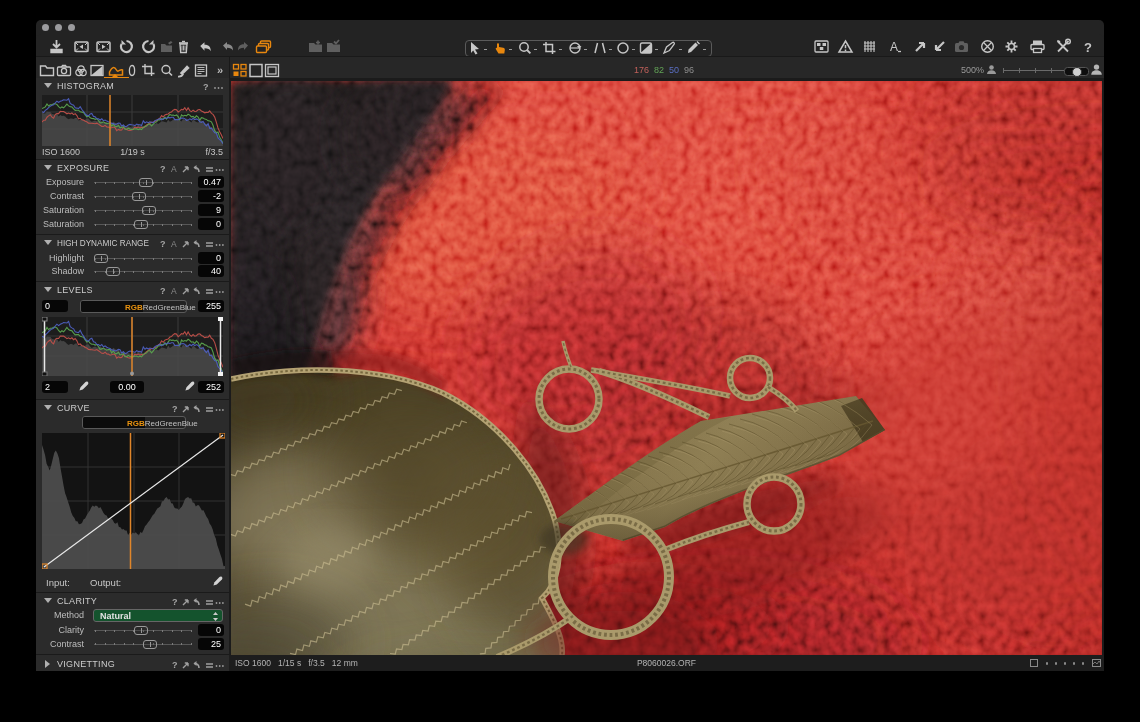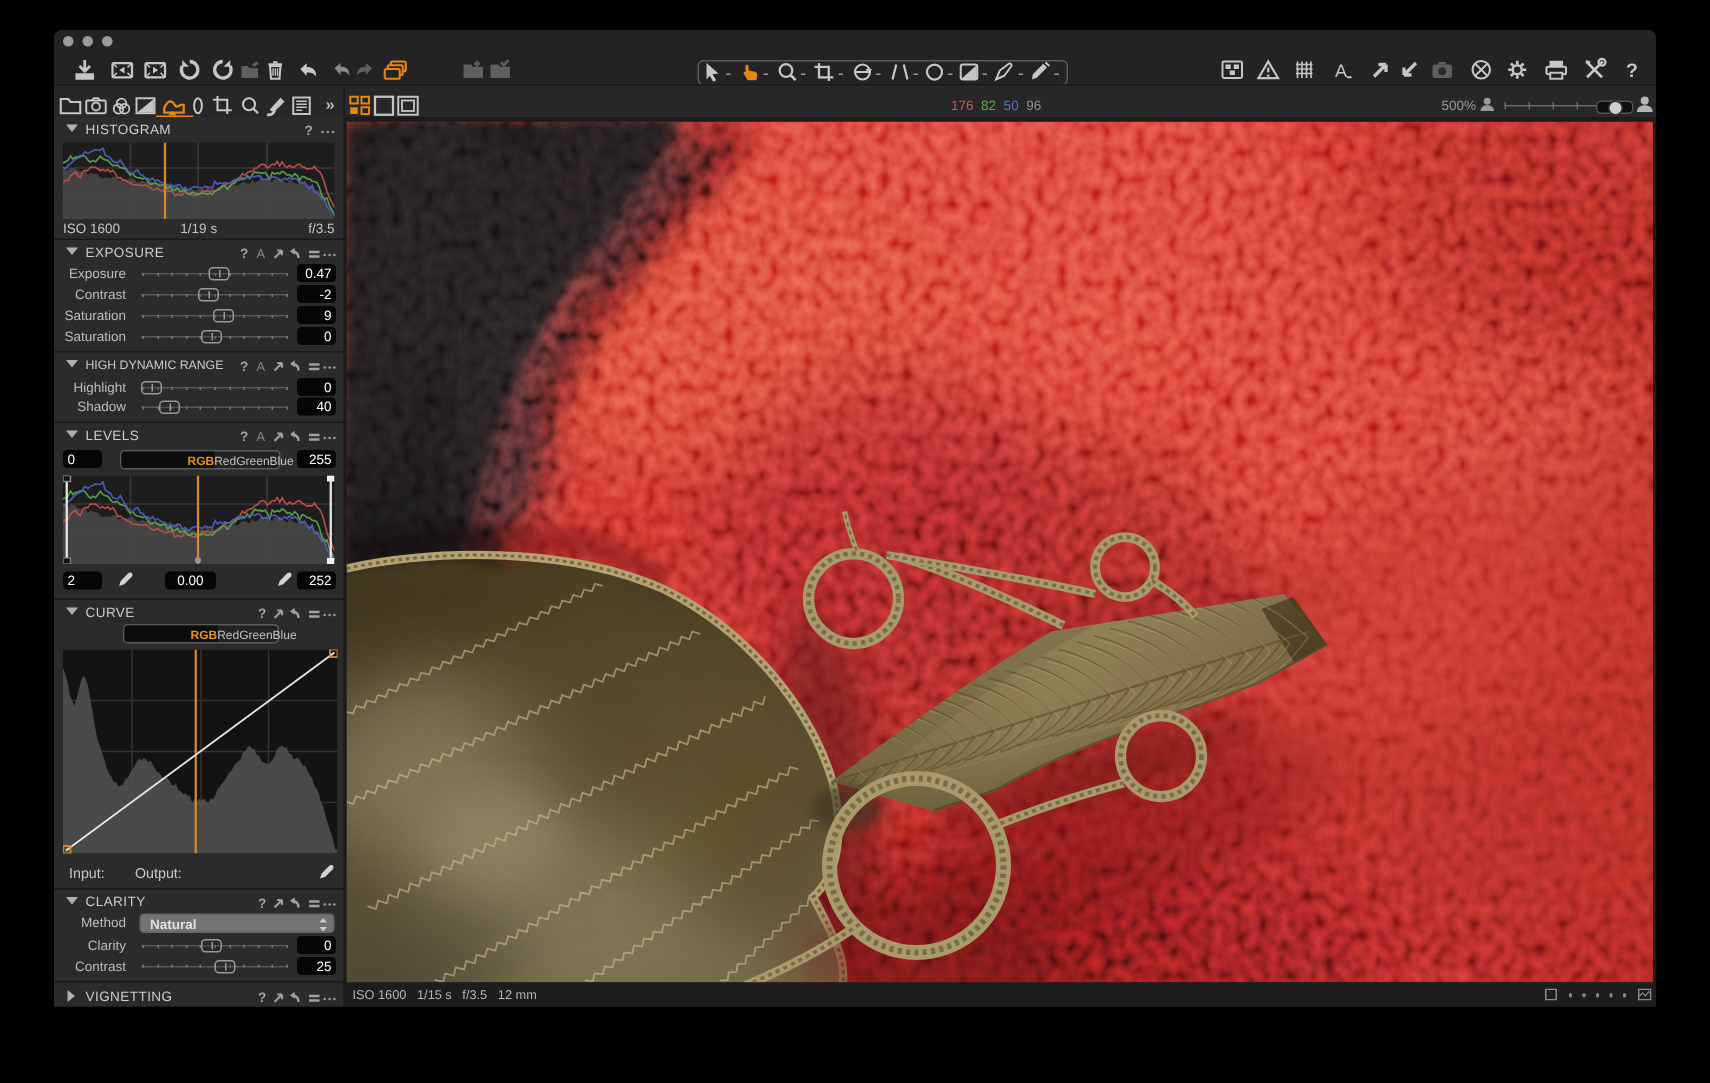--- a/index.html
+++ b/index.html
@@ -536,21 +536,21 @@
           <path d="M27 9q0-4.5-5-4.5" stroke="#a0a0a0" stroke-width="1.6" fill="none"></path>
           <path d="M21.5 4.5l3-2.4v4.8z" fill="#a0a0a0"></path>
           <path d="M34 5h7M34 8h7" stroke="#a0a0a0" stroke-width="1.6"></path>
           <circle cx="44.5" cy="7" r="0.9" fill="#999"></circle>
           <circle cx="47.7" cy="7" r="0.9" fill="#999"></circle>
           <circle cx="50.9" cy="7" r="0.9" fill="#999"></circle>
         </svg>
       </div>
 <div class="a" style="top:531px;left:0;width:193px;height:13px">
         <div class="a lbl" style="left:0;top:1px;width:48px">Method</div>
-        <div class="a" style="left:57px;top:0;width:130px;height:13px;border:1px solid #666;border-radius:3px;box-sizing:border-box;background:#737373">
+        <div class="a" style="left:57px;top:0;width:130px;height:13px;border:1px solid #666;border-radius:3px;box-sizing:border-box;background:#14532d">
           <span style="position:absolute;left:6px;top:1px;font-size:9px;color:#e2e2e2;font-weight:bold">Natural</span>
           <svg style="position:absolute;right:3px;top:2px" width="7" height="9" viewBox="0 0 7 9">
             <path d="M3.5 0L6 3H1z" fill="#ccc"></path>
             <path d="M3.5 9L6 6H1z" fill="#ccc"></path>
           </svg>
         </div>
       </div>
 <div class="a" style="top:546px;left:0;width:193px;height:13px">
         <div class="a lbl" style="left:0;top:1px;width:48px">Clarity</div>
         <div class="a track" style="left:58px;top:6px;width:98px">
@@ -802,20 +802,21 @@
 <circle cx="543" cy="423" r="27" fill="none" stroke="#aa9a6b" stroke-width="7.5"></circle>
           <circle cx="543" cy="423" r="27" fill="none" stroke="#7a6c46" stroke-width="3.0" stroke-dasharray="2.8,2.8"></circle>
 <path d="M436,468 C466,456 492,448 518,441" stroke="#aa9a6b" stroke-width="6" fill="none"></path>
           <path d="M436,468 C466,456 492,448 518,441" stroke="#7a6c46" stroke-width="2.4000000000000004" stroke-dasharray="2.8,2.8" fill="none"></path>
 <path d="M342,535 C318,552 292,565 266,576" stroke="#aa9a6b" stroke-width="6" fill="none"></path>
           <path d="M342,535 C318,552 292,565 266,576" stroke="#7a6c46" stroke-width="2.4000000000000004" stroke-dasharray="2.8,2.8" fill="none"></path>
 </svg>
       </div>
     <div class="a" id="status">
         <span style="position:absolute;left:6px;top:3px">ISO 1600&nbsp;&nbsp;&nbsp;1/15 s&nbsp;&nbsp;&nbsp;f/3.5&nbsp;&nbsp;&nbsp;12 mm</span>
+        <span style="position:absolute;left:0;width:875px;text-align:center;top:3px">P8060026.ORF</span>
         <svg style="position:absolute;right:66px;top:4px" width="8" height="8" viewBox="0 0 8 8">
           <rect x="0.5" y="0.5" width="7" height="7" fill="none" stroke="#8a8a8a"></rect>
         </svg>
         <div style="position:absolute;right:56px;top:7px;width:2.5px;height:2.5px;border-radius:50%;background:#8a8a8a"></div>
         <div style="position:absolute;right:47px;top:7px;width:2.5px;height:2.5px;border-radius:50%;background:#8a8a8a"></div>
         <div style="position:absolute;right:38px;top:7px;width:2.5px;height:2.5px;border-radius:50%;background:#8a8a8a"></div>
         <div style="position:absolute;right:29px;top:7px;width:2.5px;height:2.5px;border-radius:50%;background:#8a8a8a"></div>
         <div style="position:absolute;right:20px;top:7px;width:2.5px;height:2.5px;border-radius:50%;background:#8a8a8a"></div>
         <svg style="position:absolute;right:3px;top:4px" width="9" height="8" viewBox="0 0 9 8">
           <rect x="0.5" y="0.5" width="8" height="7" fill="none" stroke="#8a8a8a"></rect>

